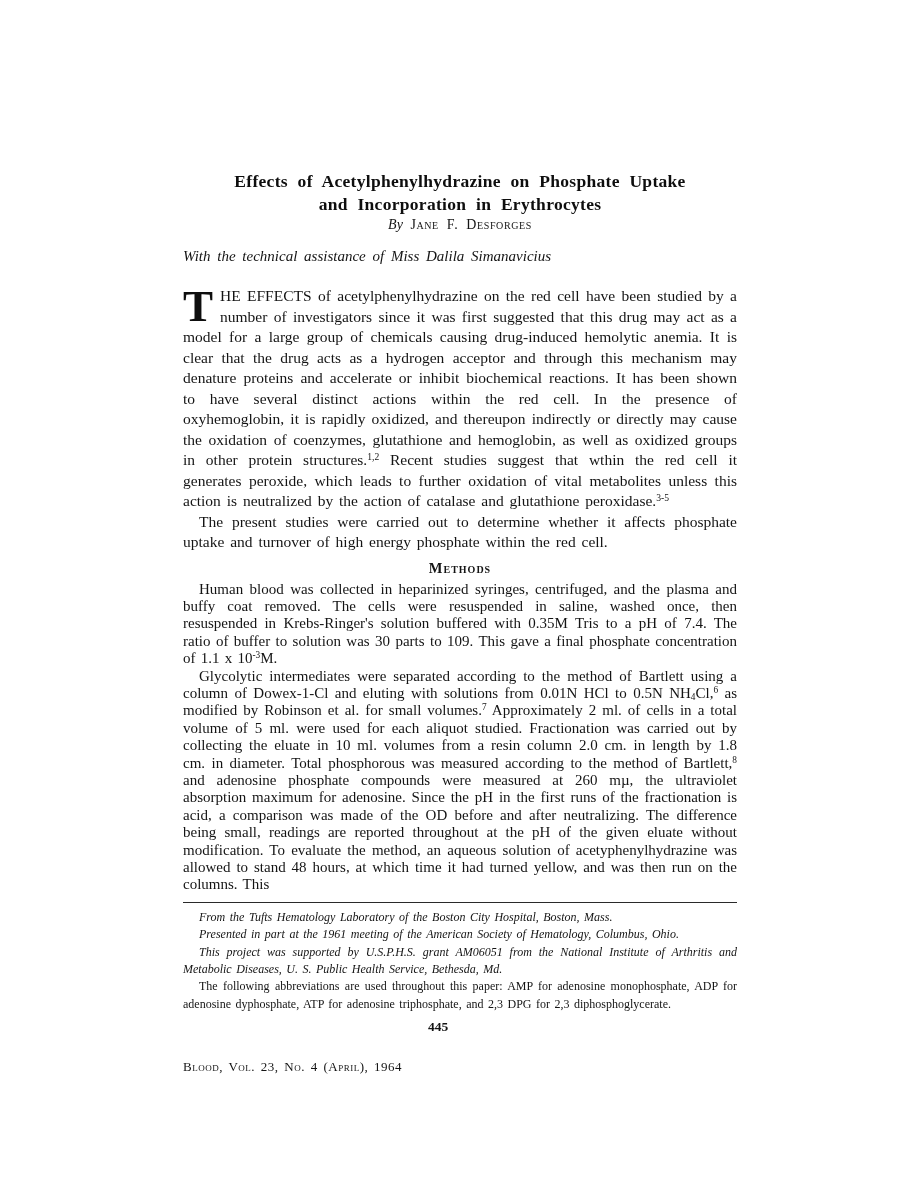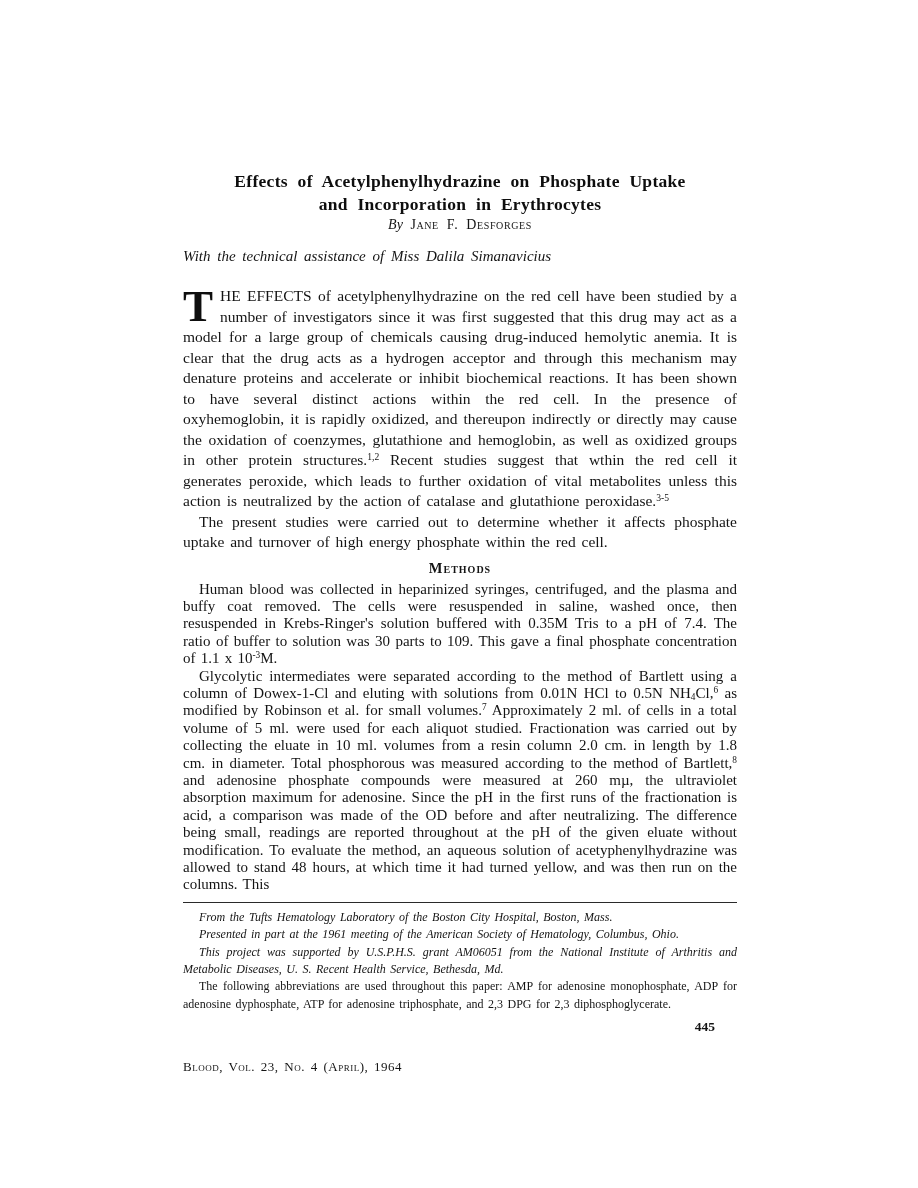--- a/index.html
+++ b/index.html
@@ -81,21 +81,21 @@
   .footnotes-section {
     margin-top: 6px;
     font-size: 12px; line-height: 17.4px;
     text-align: justify;
     word-spacing: 1.5px;
   }
   .footnotes-section p { text-indent: 16px; }
   .footnote-italic { font-style: italic; }
   .page-number {
     margin-top: 5px;
-    text-align: right;
+    text-align: center;
     font-size: 13.5px; line-height: 17px;
     font-weight: bold;
     transform: translateX(-22px);
   }
   .journal-footer {
     margin-top: 24px;
     text-align: left;
     padding-right: 40px;
     font-variant: small-caps;
     font-size: 13px; line-height: 16px;
@@ -131,21 +131,21 @@
     <div class="methods-section">
       <p>Human blood was collected in heparinized syringes, centrifuged, and the plasma and buffy coat removed. The cells were resuspended in saline, washed once, then resuspended in Krebs-Ringer's solution buffered with 0.35M Tris to a pH of 7.4. The ratio of buffer to solution was 30 parts to 109. This gave a final phosphate concentration of 1.1 x 10<sup>-3</sup>M.</p>
       <p>Glycolytic intermediates were separated according to the method of Bartlett using a column of Dowex-1-Cl and eluting with solutions from 0.01N HCl to 0.5N NH<sub>4</sub>Cl,<sup>6</sup> as modified by Robinson et al. for small volumes.<sup>7</sup> Approximately 2 ml. of cells in a total volume of 5 ml. were used for each aliquot studied. Fractionation was carried out by collecting the eluate in 10 ml. volumes from a resin column 2.0 cm. in length by 1.8 cm. in diameter. Total phosphorous was measured according to the method of Bartlett,<sup>8</sup> and adenosine phosphate compounds were measured at 260 mµ, the ultraviolet absorption maximum for adenosine. Since the pH in the first runs of the fractionation is acid, a comparison was made of the OD before and after neutralizing. The difference being small, readings are reported throughout at the pH of the given eluate without modification. To evaluate the method, an aqueous solution of acetyphenylhydrazine was allowed to stand 48 hours, at which time it had turned yellow, and was then run on the columns. This</p>
     </div>
 
     <hr class="footnote-divider">
 
     <div class="footnotes-section">
       <p class="footnote-italic">From the Tufts Hematology Laboratory of the Boston City Hospital, Boston, Mass.</p>
       <p class="footnote-italic">Presented in part at the 1961 meeting of the American Society of Hematology, Columbus, Ohio.</p>
-      <p class="footnote-italic">This project was supported by U.S.P.H.S. grant AM06051 from the National Institute of Arthritis and Metabolic Diseases, U. S. Recent Health Service, Bethesda, Md.</p>
+      <p class="footnote-italic">This project was supported by U.S.P.H.S. grant AM06051 from the National Institute of Arthritis and Metabolic Diseases, U. S. Public Health Service, Bethesda, Md.</p>
       <p>The following abbreviations are used throughout this paper: AMP for adenosine monophosphate, ADP for adenosine dyphosphate, ATP for adenosine triphosphate, and 2,3 DPG for 2,3 diphosphoglycerate.</p>
     </div>
 
     <div class="page-number">445</div>
 
     <div class="journal-footer">Blood, Vol. 23, No. 4 (April), 1964</div>
 
   </div>
 </div>
 

